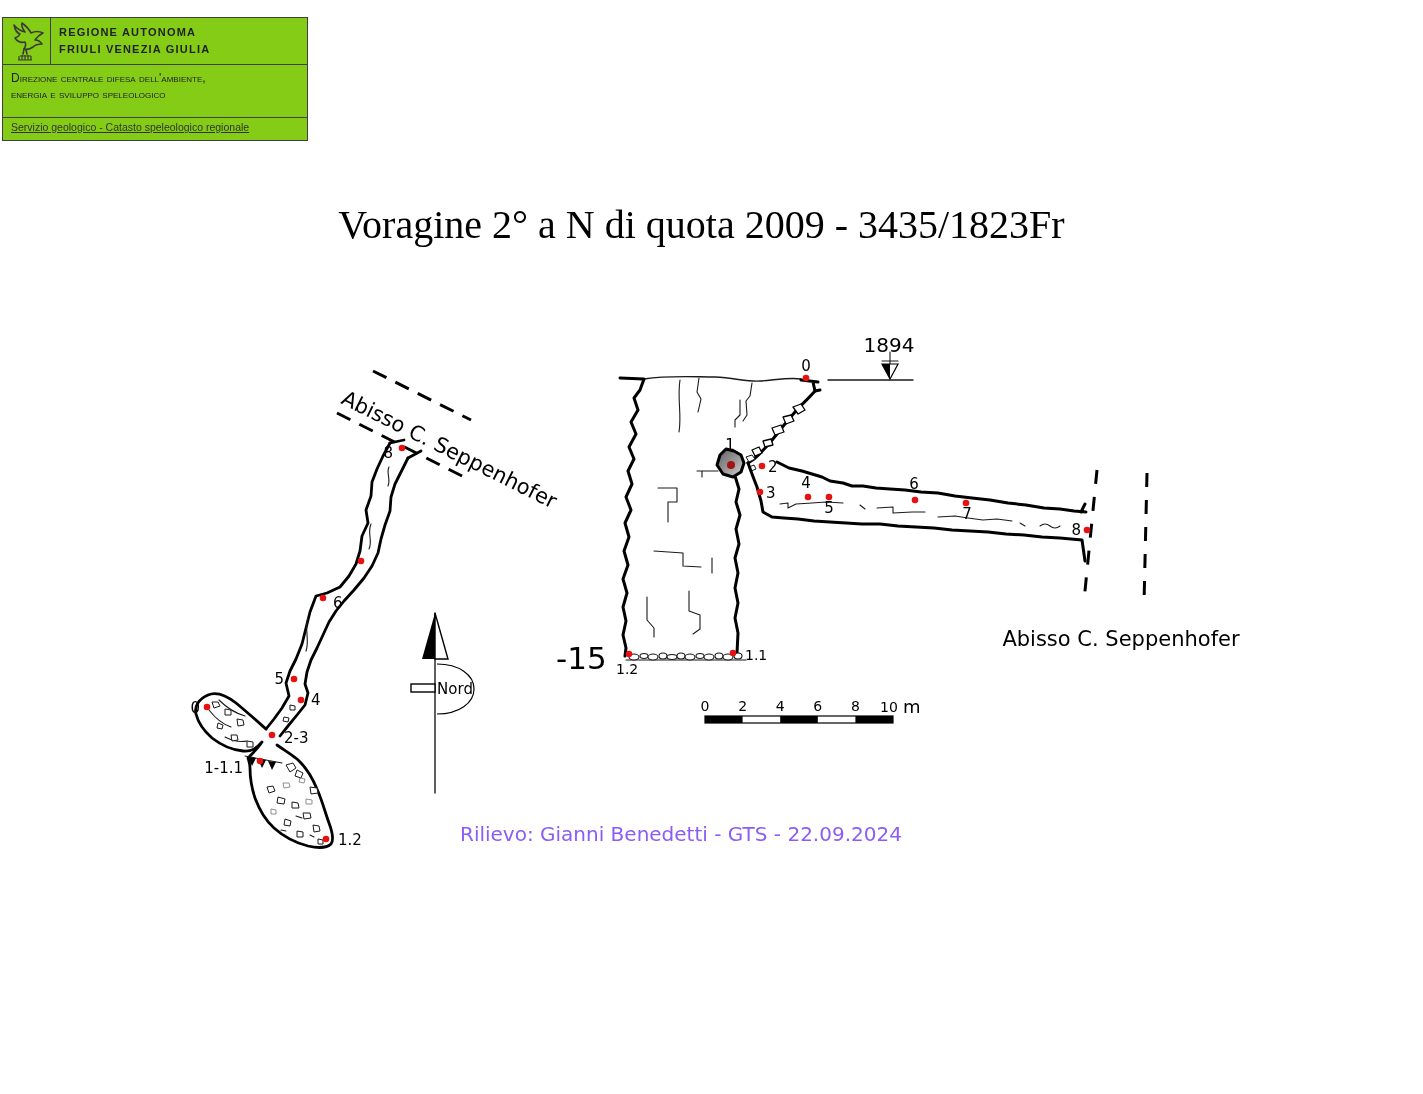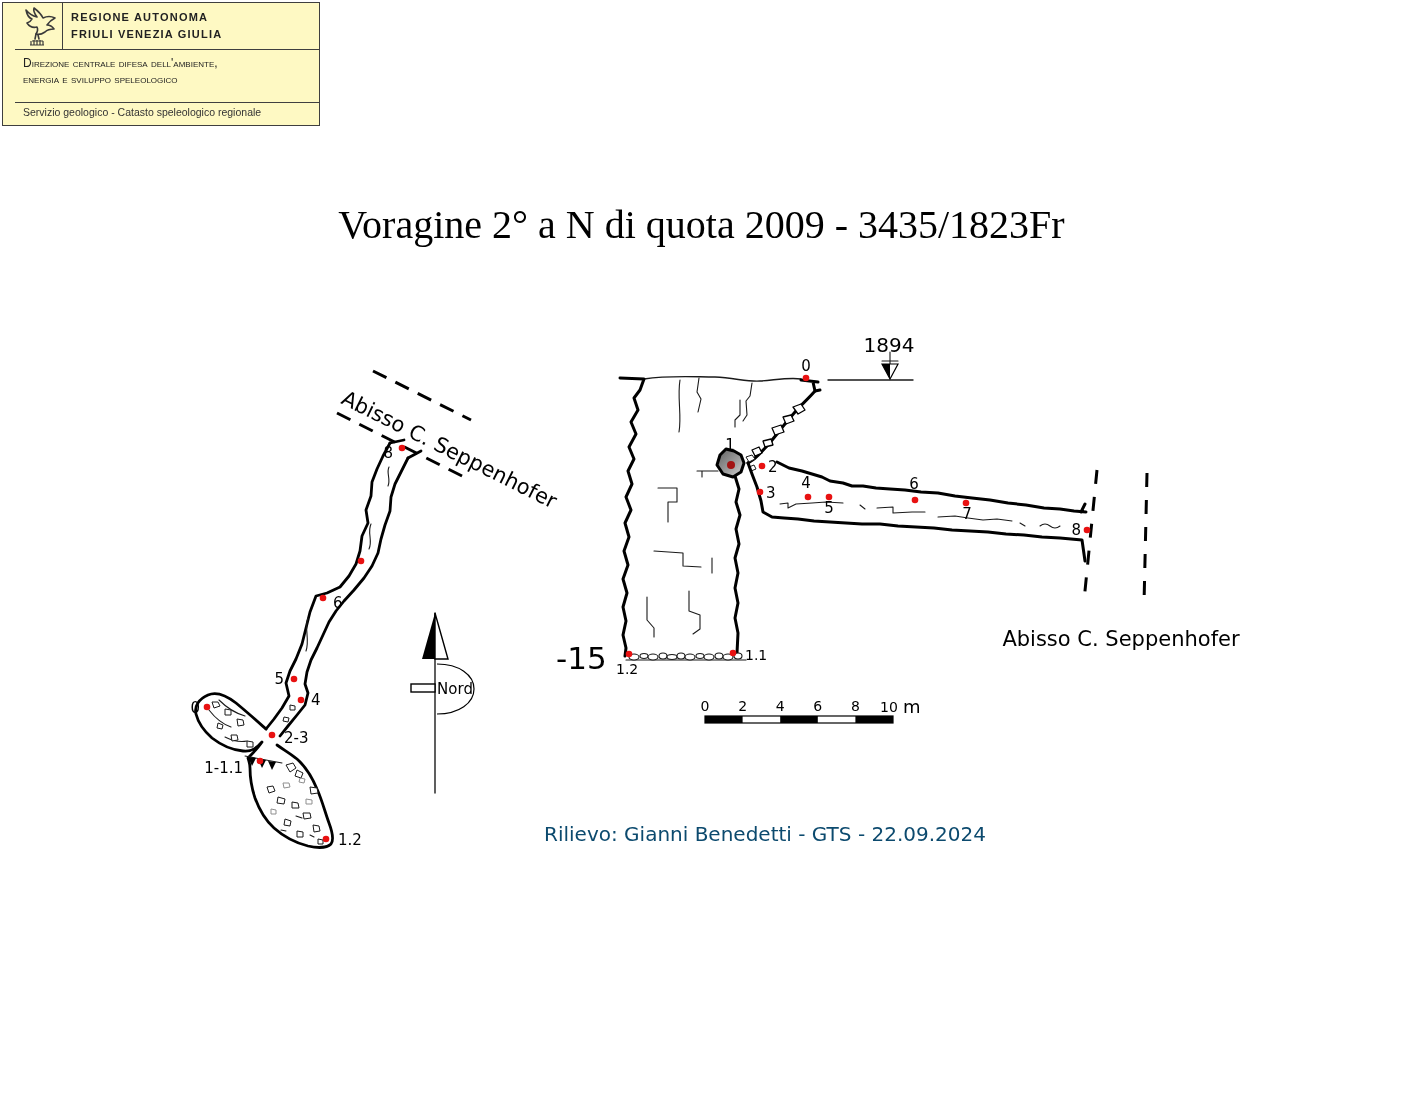--- a/index.html
+++ b/index.html
@@ -1,32 +1,32 @@
 <!DOCTYPE html>
 <html><head>
 <meta charset="utf-8">
 <style>
   html,body{margin:0;padding:0;background:#ffffff;}
   body{position:relative;width:1423px;height:1094px;font-family:"DejaVu Sans",sans-serif;color:#000;overflow:hidden;}
 
   
-  .hdr{position:absolute;left:2px;top:2px;width:304px;border:1px solid #3f3f3f;background:#fef9c3;padding-left:12px;}
+  .hdr{position:absolute;left:2px;top:17px;width:304px;border:1px solid #3f3f3f;background:#84cc16;}
   .hdr-row1{display:flex;align-items:stretch;height:46px;border-bottom:1px solid #3f3f3f;}
   .hdr-logo{width:47px;border-right:1px solid #3f3f3f;display:flex;align-items:center;justify-content:center;}
   .hdr-agency{flex:1;padding:6px 0 0 8px;font-family:"Liberation Sans",sans-serif;
     font-size:11px;line-height:1.5;letter-spacing:1.2px;color:#222;text-transform:uppercase;font-weight:bold;}
   .hdr-dep{height:47px;border-bottom:1px solid #404040;padding:5px 8px 0 8px;
     font-family:Liberation Sans, sans-serif;font-variant:small-caps;font-size:12px;line-height:1.35;color:#222;}
-  .hdr-srv{height:19px;padding:3px 8px 0 8px;font-family:"Liberation Sans",sans-serif;font-size:10.5px;color:#333;}
+  .hdr-srv{height:19px;padding:3px 8px 0 8px;font-family:"Liberation Sans",sans-serif;font-size:10.5px;color:#333;text-decoration:underline;}
 
   
   .title{position:absolute;left:0;top:201px;width:1403px;text-align:center;
     font-family:Liberation Serif, serif;font-size:40px;color:#000;white-space:nowrap;}
-  .credit{position:absolute;left:460px;top:822px;width:610px;text-align:center;
-    font-size:20px;color:#0c4a6e;white-space:nowrap;}
+  .credit{position:absolute;left:460px;top:822px;width:610px;
+    font-size:20px;color:#8b5cf6;white-space:nowrap;}
 
   
   .survey{position:absolute;left:0;top:0;width:1423px;height:1094px;}
   .wall{fill:none;stroke:#000;stroke-width:3;stroke-linejoin:round;stroke-linecap:round;}
   .wallp{fill:none;stroke:#000;stroke-width:2.8;stroke-linejoin:round;stroke-linecap:round;}
   .thin{fill:none;stroke:#1a1a1a;stroke-width:1.1;stroke-linejoin:round;stroke-linecap:round;}
   .thin14{fill:none;stroke:#1a1a1a;stroke-width:1.4;stroke-linecap:round;}
   .rock{fill:#fff;stroke:#1a1a1a;stroke-width:1;stroke-linejoin:round;}
   .rockg{fill:none;stroke:#8f8f8f;stroke-width:1;stroke-linejoin:round;}
   .blk{fill:#fff;stroke:#000;stroke-width:1.3;stroke-linejoin:round;}

